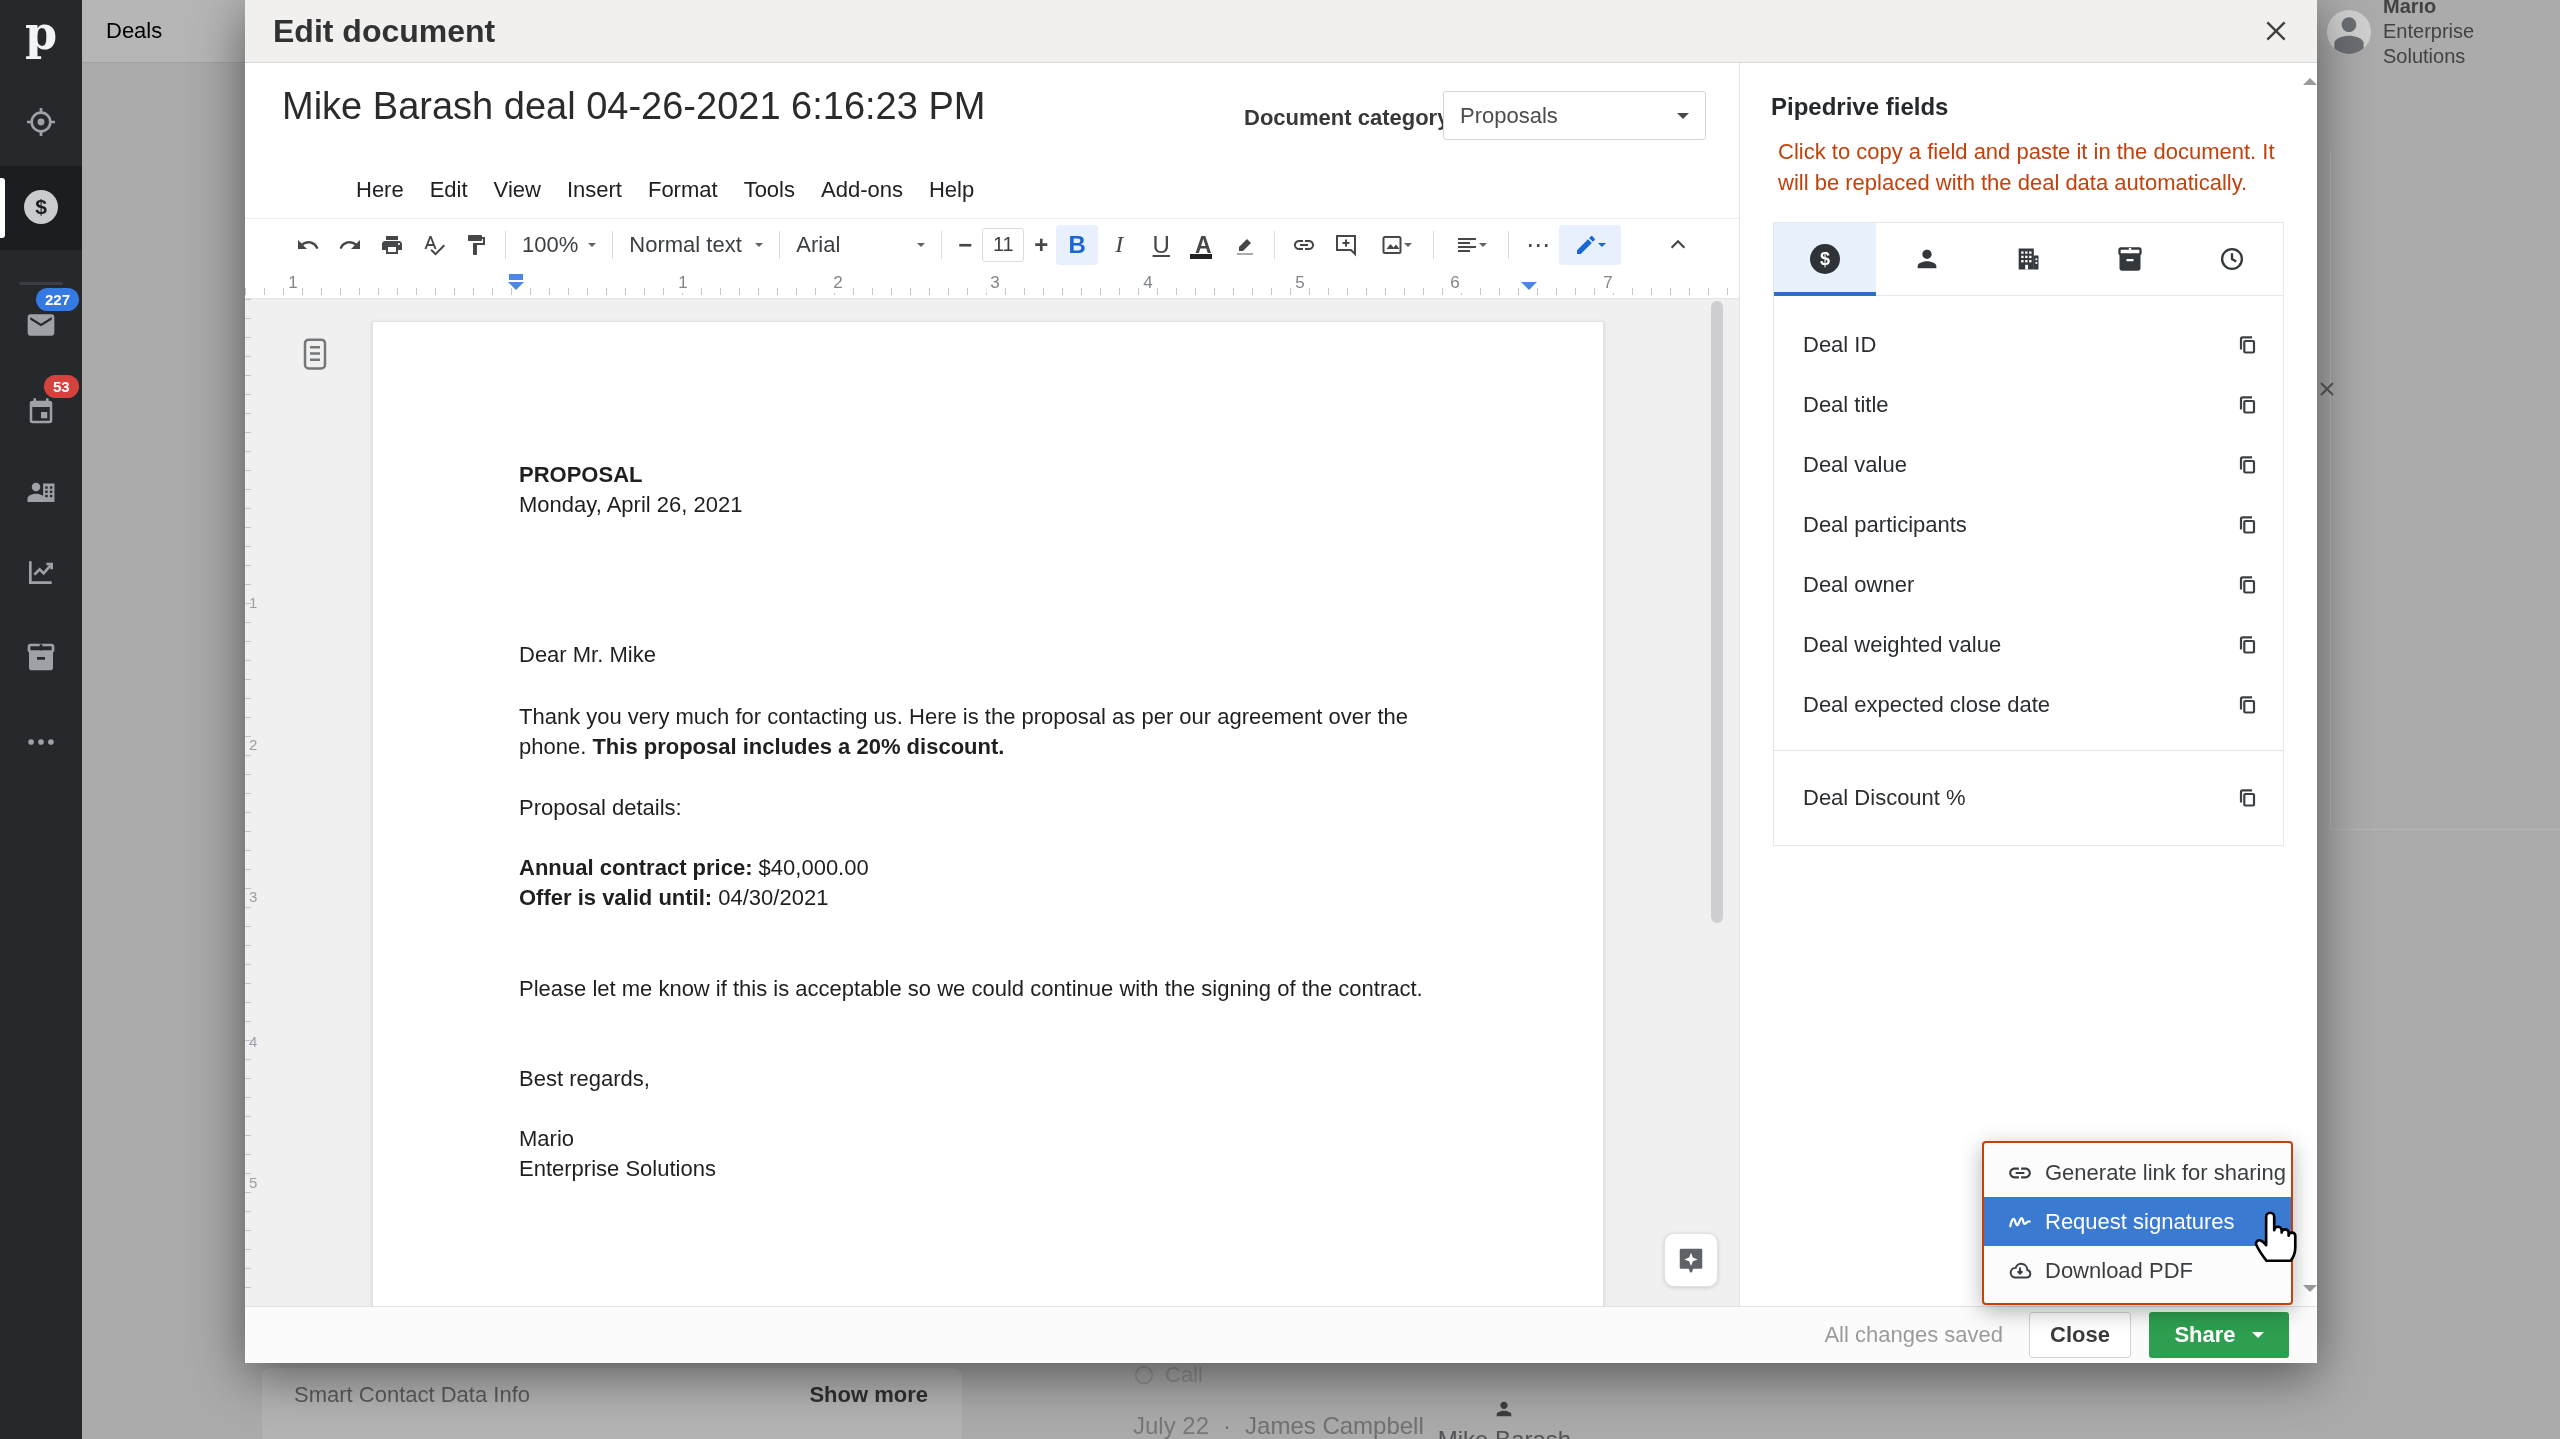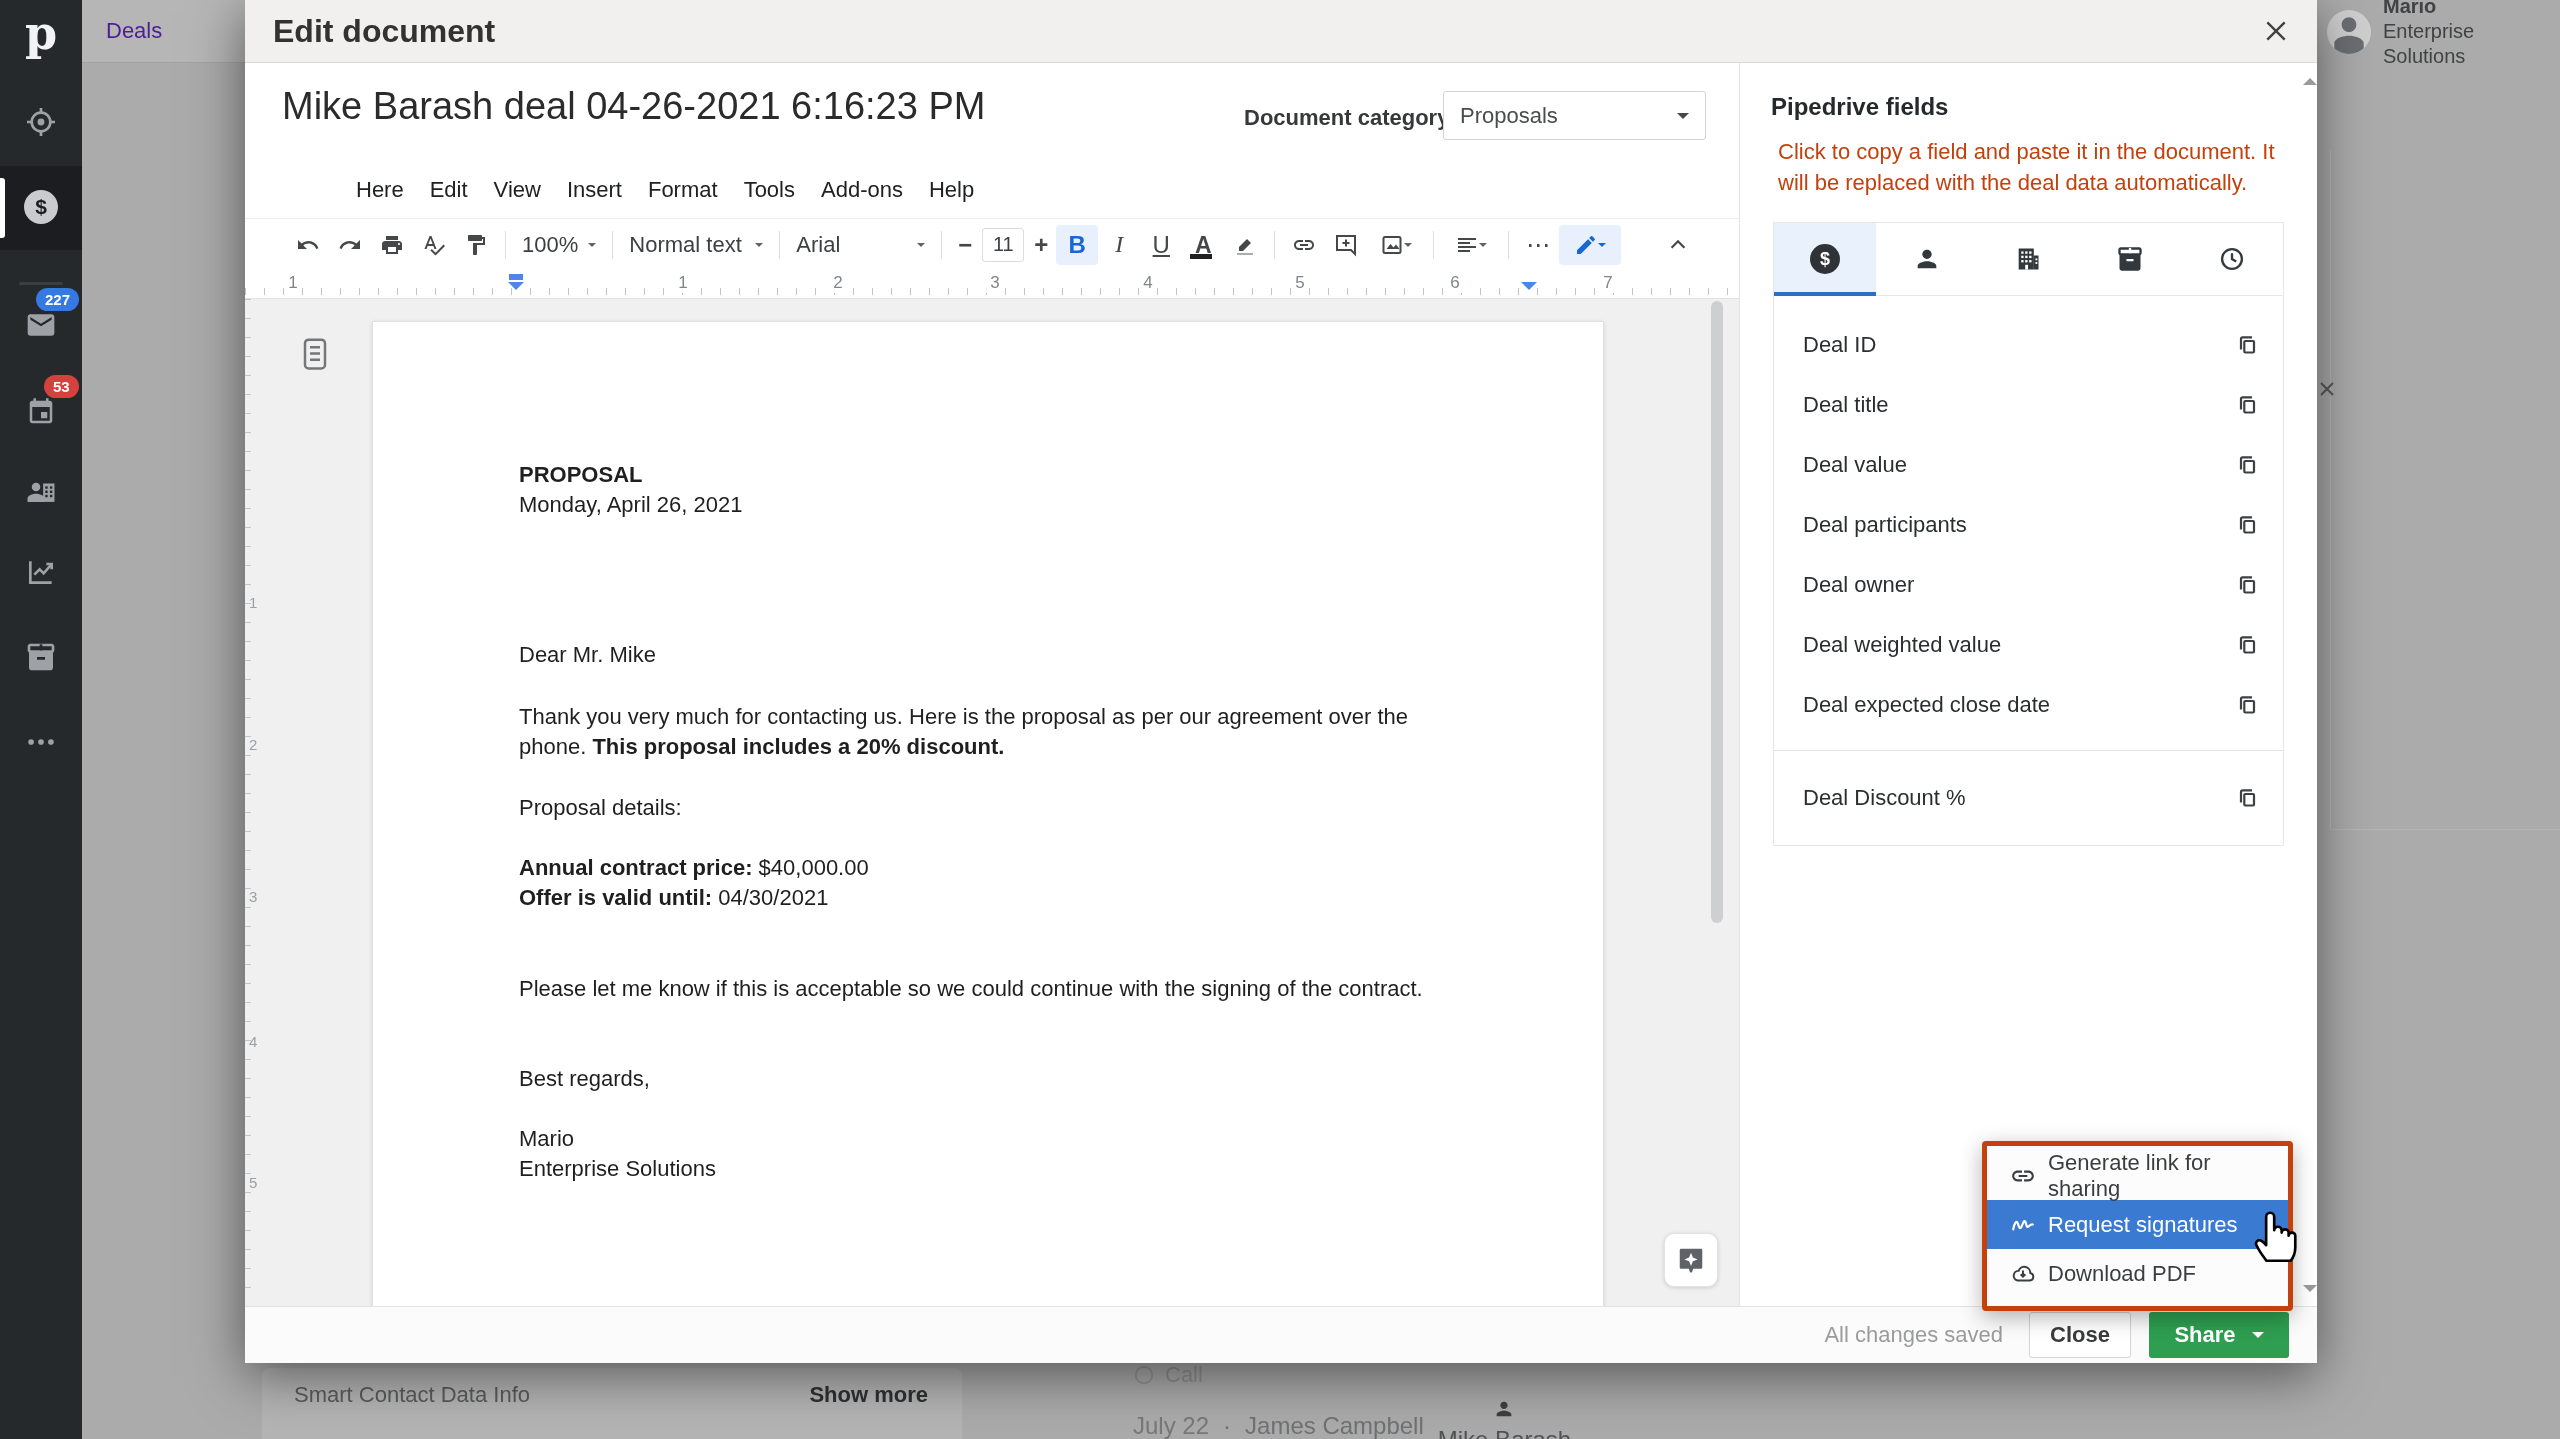--- a/index.html
+++ b/index.html
@@ -1,21 +1,21 @@
 <!DOCTYPE html>
 <html><head>
 <meta charset="utf-8">
 <style>
   * { margin:0; padding:0; box-sizing:border-box; }
   html,body { font-family:"Liberation Sans", sans-serif; }
   #root { position:relative; width:2560px; height:1439px; overflow:hidden; background:#ababab; }
   .abs { position:absolute; }
 
   
-  .deals-tab { left:82px; top:0; width:170px; height:63px; background:#b6b6b7; color:#4c1d95;
+  .deals-tab { left:82px; top:0; width:170px; height:63px; background:#b6b6b7; color:#000000;
     font-size:22px; display:flex; align-items:center; padding-left:24px; border-bottom:1px solid #a2a2a3;}
   .user-box { right:0; top:0; width:243px; height:63px; display:flex; align-items:center; gap:12px; padding-left:10px;}
   .avatar { width:44px; height:44px; border-radius:50%; background:#cfcfd0; overflow:hidden; flex:0 0 auto;}
   .user-meta { font-size:20px; color:#404244; line-height:25px;}
   .user-meta .nm { font-weight:bold; }
   .bg-card { left:262px; top:1368px; width:700px; height:71px; background:#b4b4b5; border-radius:8px 8px 0 0;
     display:flex; justify-content:space-between; padding:14px 34px 0 32px; font-size:22px; color:#5a5b5c;}
   .bg-card .more { color:#2f3031; font-weight:bold;}
   .bg-activity { left:1133px; top:1363px; font-size:22px; color:#8f9092; display:flex; align-items:center; gap:10px; height:24px; overflow:hidden;}
   .bg-activity svg { opacity:.8;}
@@ -114,21 +114,21 @@
   
   .m-footer { position:absolute; left:0; top:1306px; width:100%; height:57px; background:#fbfbfb; border-top:1px solid #e2e2e2;
      display:flex; align-items:center; justify-content:flex-end; padding-right:28px; gap:18px;}
   .status { font-size:22px; color:#9a9b9c; margin-right:8px;}
   .btn-close { width:102px; height:46px; background:#fff; border:1px solid #d4d4d6; border-radius:3px; font-size:22px; font-weight:bold;
      color:#3a3b3c; cursor:pointer; font-family:inherit;}
   .btn-share { width:140px; height:46px; background:#2e9e50; border:none; border-radius:3px; color:#fff; font-size:22px; font-weight:bold;
      cursor:pointer; display:flex; align-items:center; justify-content:center; gap:16px; font-family:inherit;}
 
   
-  .ctx { left:1982px; top:1141px; width:311px; background:#fcfcfc; border:5px solid #c2410c; border-radius:4px;
+  .ctx { left:1982px; top:1141px; width:311px; background:#fcfcfc; border:2px solid #c2410c; border-radius:4px;
      box-shadow:0 6px 22px rgba(0,0,0,.3); padding:5px 0 8px 0; z-index:20;}
   .ctx-item { height:49px; display:flex; align-items:center; gap:12px; padding-left:23px; font-size:22px; color:#3b3e41; cursor:pointer;}
   .ctx-item svg { flex:0 0 auto;}
   .ctx-item.active { background:#3b7ad1; color:#fff;}
 
   .cursor { left:2250px; top:1205px; z-index:30; pointer-events:none;}
 </style>
 </head>
 <body>
 

